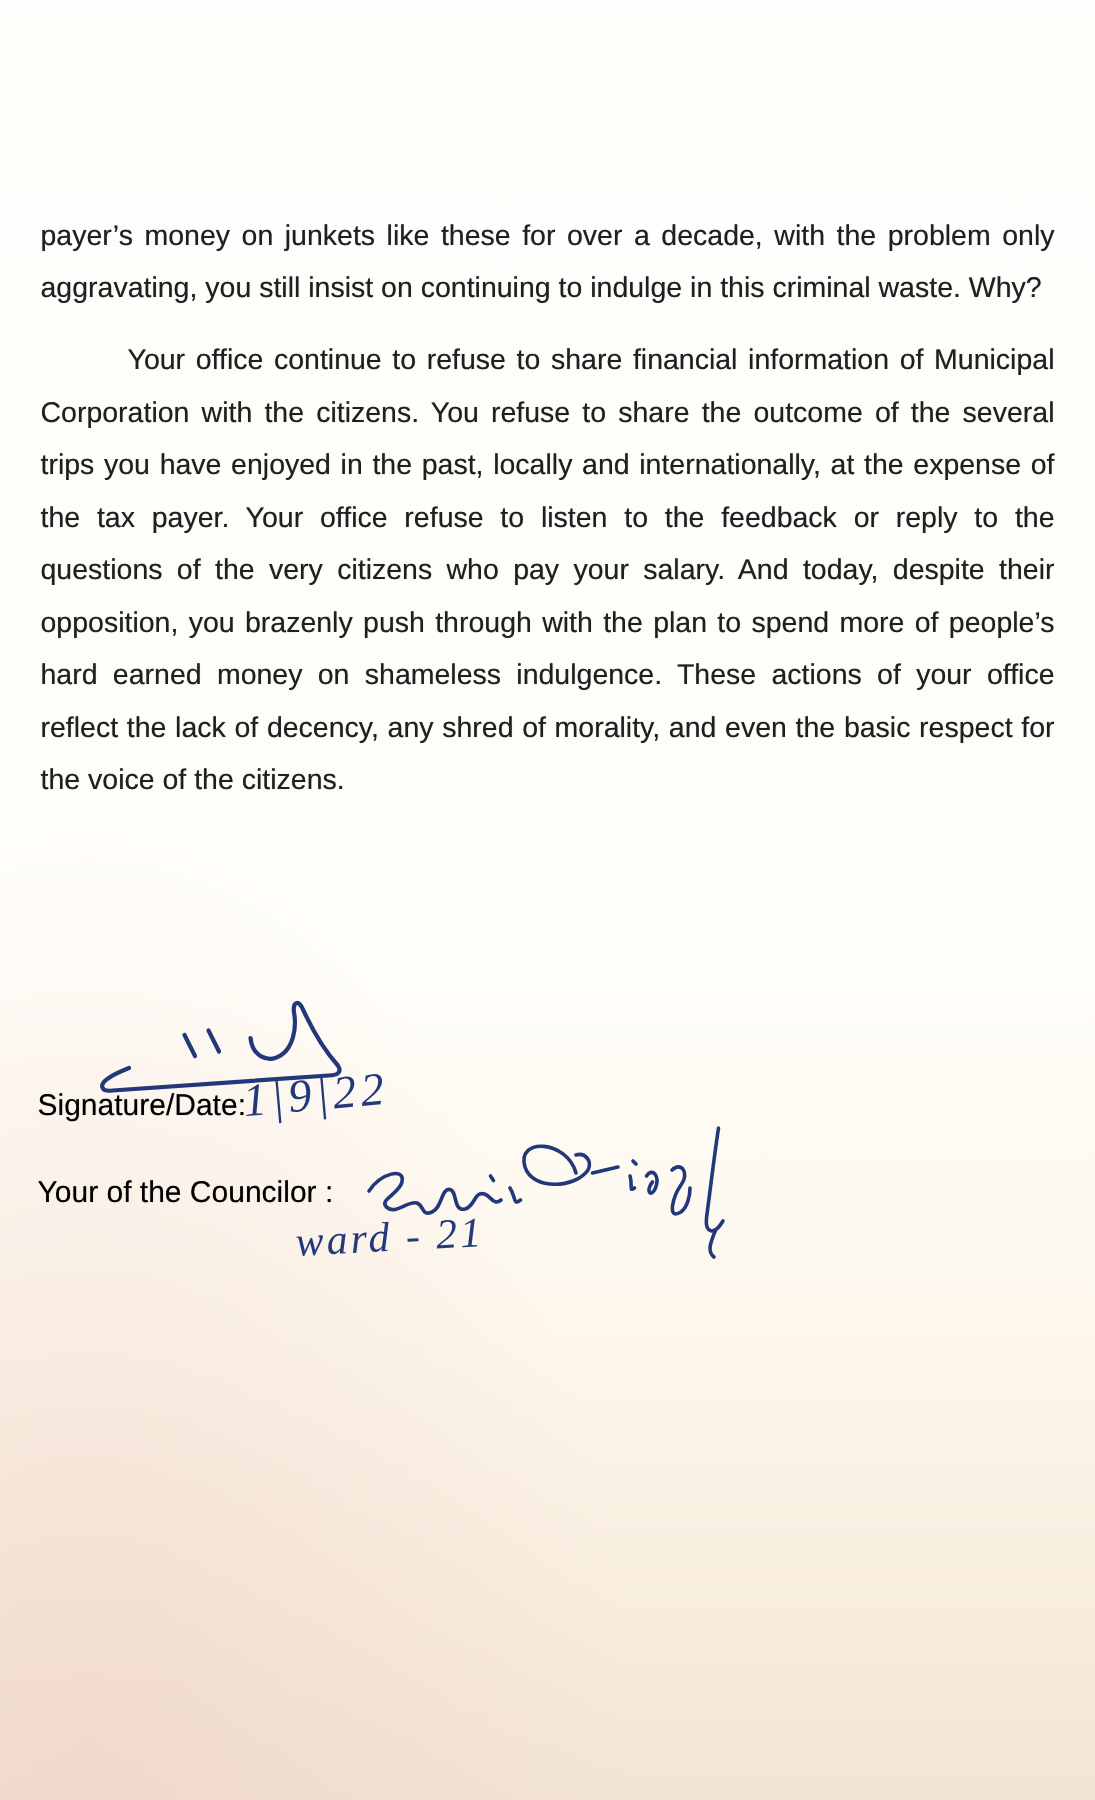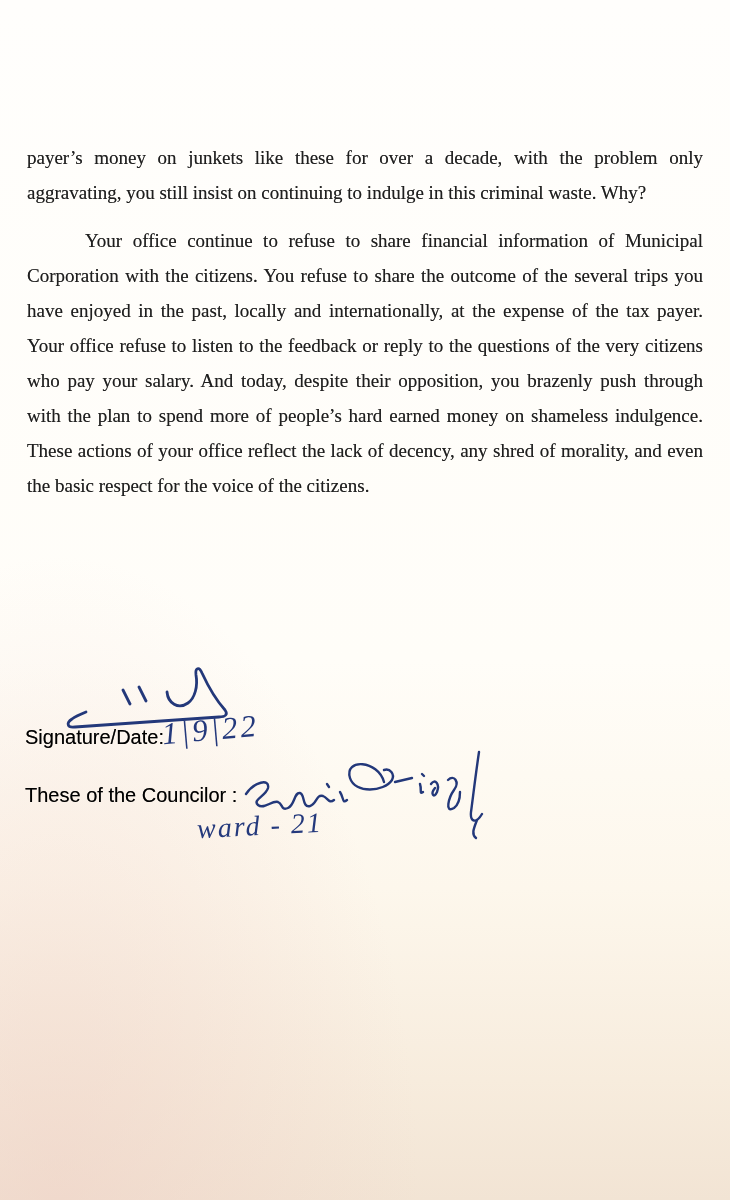--- a/index.html
+++ b/index.html
@@ -24,21 +24,20 @@
     position: absolute;
     left: 27px;
     top: 0;
     width: 676px;
     padding-top: 140px;
     color: #1f1f1f;
     font-size: 19px;
     line-height: 35px;
     text-align: justify;
     text-shadow: 0 0 0.5px rgba(20,20,20,0.55);
-    font-family: Liberation Serif, serif;
   }
   .body-text p { margin: 0 0 13px 0; }
   .body-text p.indent { text-indent: 58px; }
 
   .sig-label {
     position: absolute;
     color: #000000;
     font-size: 20px;
     text-shadow: 0 0 0.5px rgba(20,20,20,0.55);
     white-space: nowrap;
@@ -91,21 +90,21 @@
   <svg id="sig-scribble" class="scribble" width="190" height="80" viewBox="0 0 190 80">
     <path stroke-width="2.8" d="M71,32 L78,46"></path>
     <path stroke-width="2.8" d="M87,29 L94,43"></path>
     <path stroke-width="2.8" d="M115,34 C116,45 126,52 136,45 C143,40 146,28 144,17 C143,10 147,8 150,15 C156,28 164,42 173,52 C176,56 174,59 167,59 L23,69 C15,70 14,65 20,61 C24,58 29,56 34,54"></path>
   </svg>
 
   <div id="sig-date-label" class="sig-label">Signature/Date:</div>
 
   <div id="hw-date" class="handwriting">1|9|22</div>
 
-  <div id="name-label" class="sig-label">These of the Councilor :</div>
+  <div id="name-label" class="sig-label">Your of the Councilor :</div>
 
   <svg id="name-scribble" class="scribble" width="268" height="102" viewBox="0 0 268 102">
     <title>Jasbir Singh</title>
     <path stroke-width="2.4" d="M14,52 C22,40 38,36 36,46 C34,54 20,58 26,63 C32,68 40,58 46,60 C51,62 49,69 56,66 C63,63 62,50 68,51 C73,52 70,66 78,64 C85,62 84,52 91,54 C96,56 97,62 102,58"></path>
     <path stroke-width="2.4" d="M95,42 L97,45"></path>
     <path stroke-width="2.4" d="M108,50 C112,56 110,62 115,58"></path>
     <path stroke-width="2.4" d="M152,40 C146,18 112,16 118,36 C123,52 152,50 160,38 C163,32 158,26 152,28"></path>
     <path stroke-width="2.4" d="M163,40 L180,36"></path>
     <path stroke-width="2.4" d="M188,42 C190,48 187,53 191,50"></path>
     <path stroke-width="2.4" d="M190,32 L192,34"></path>

